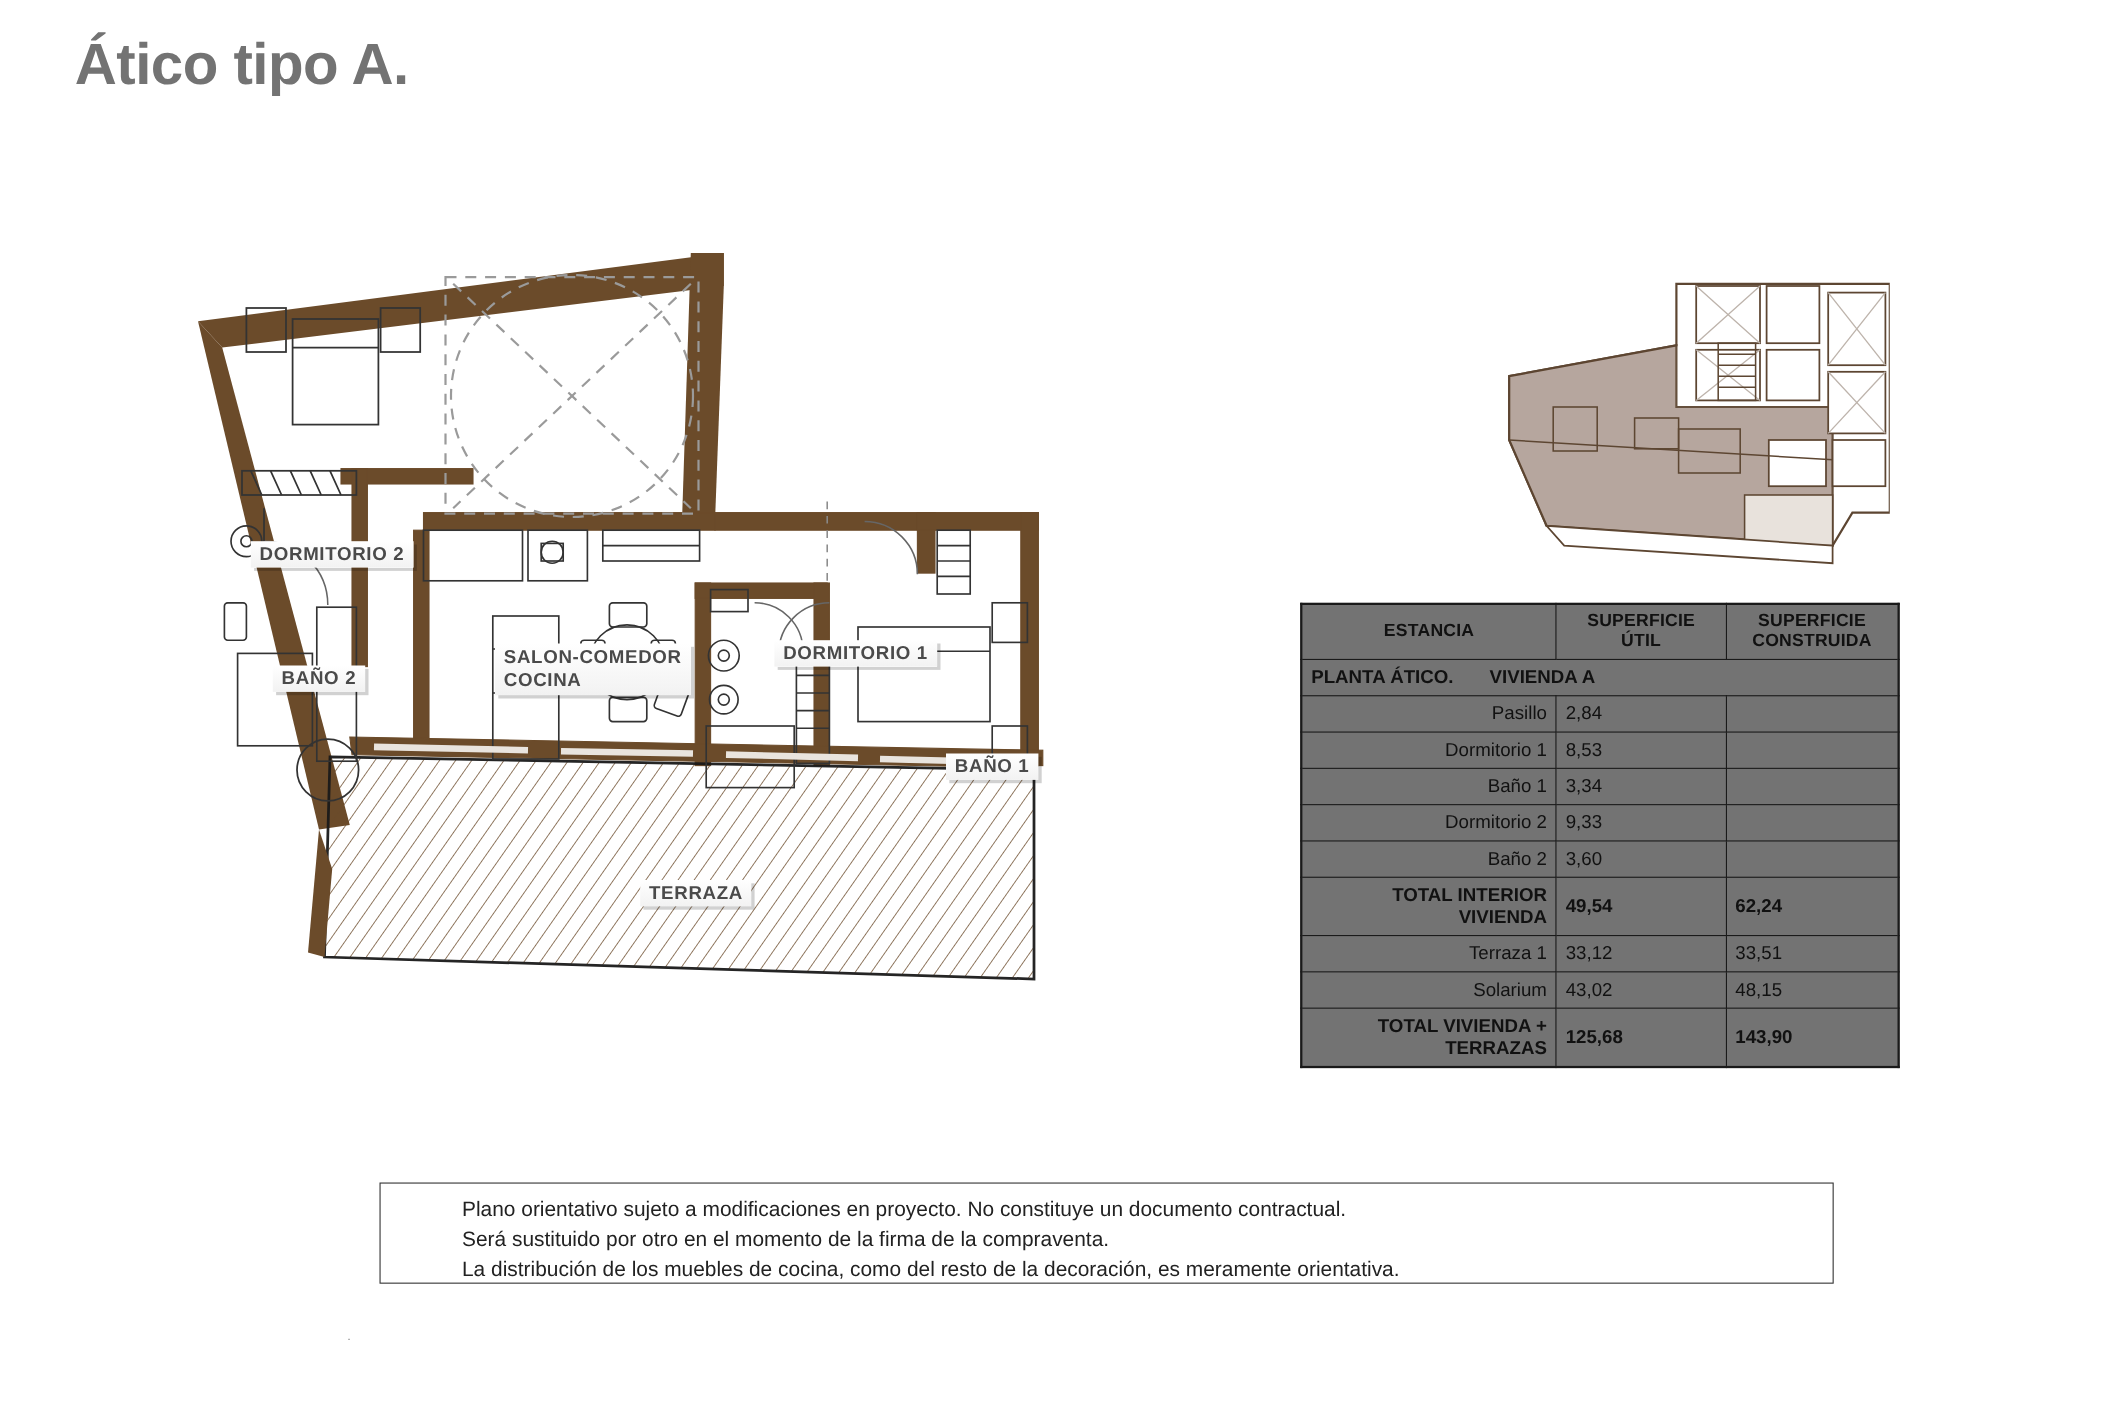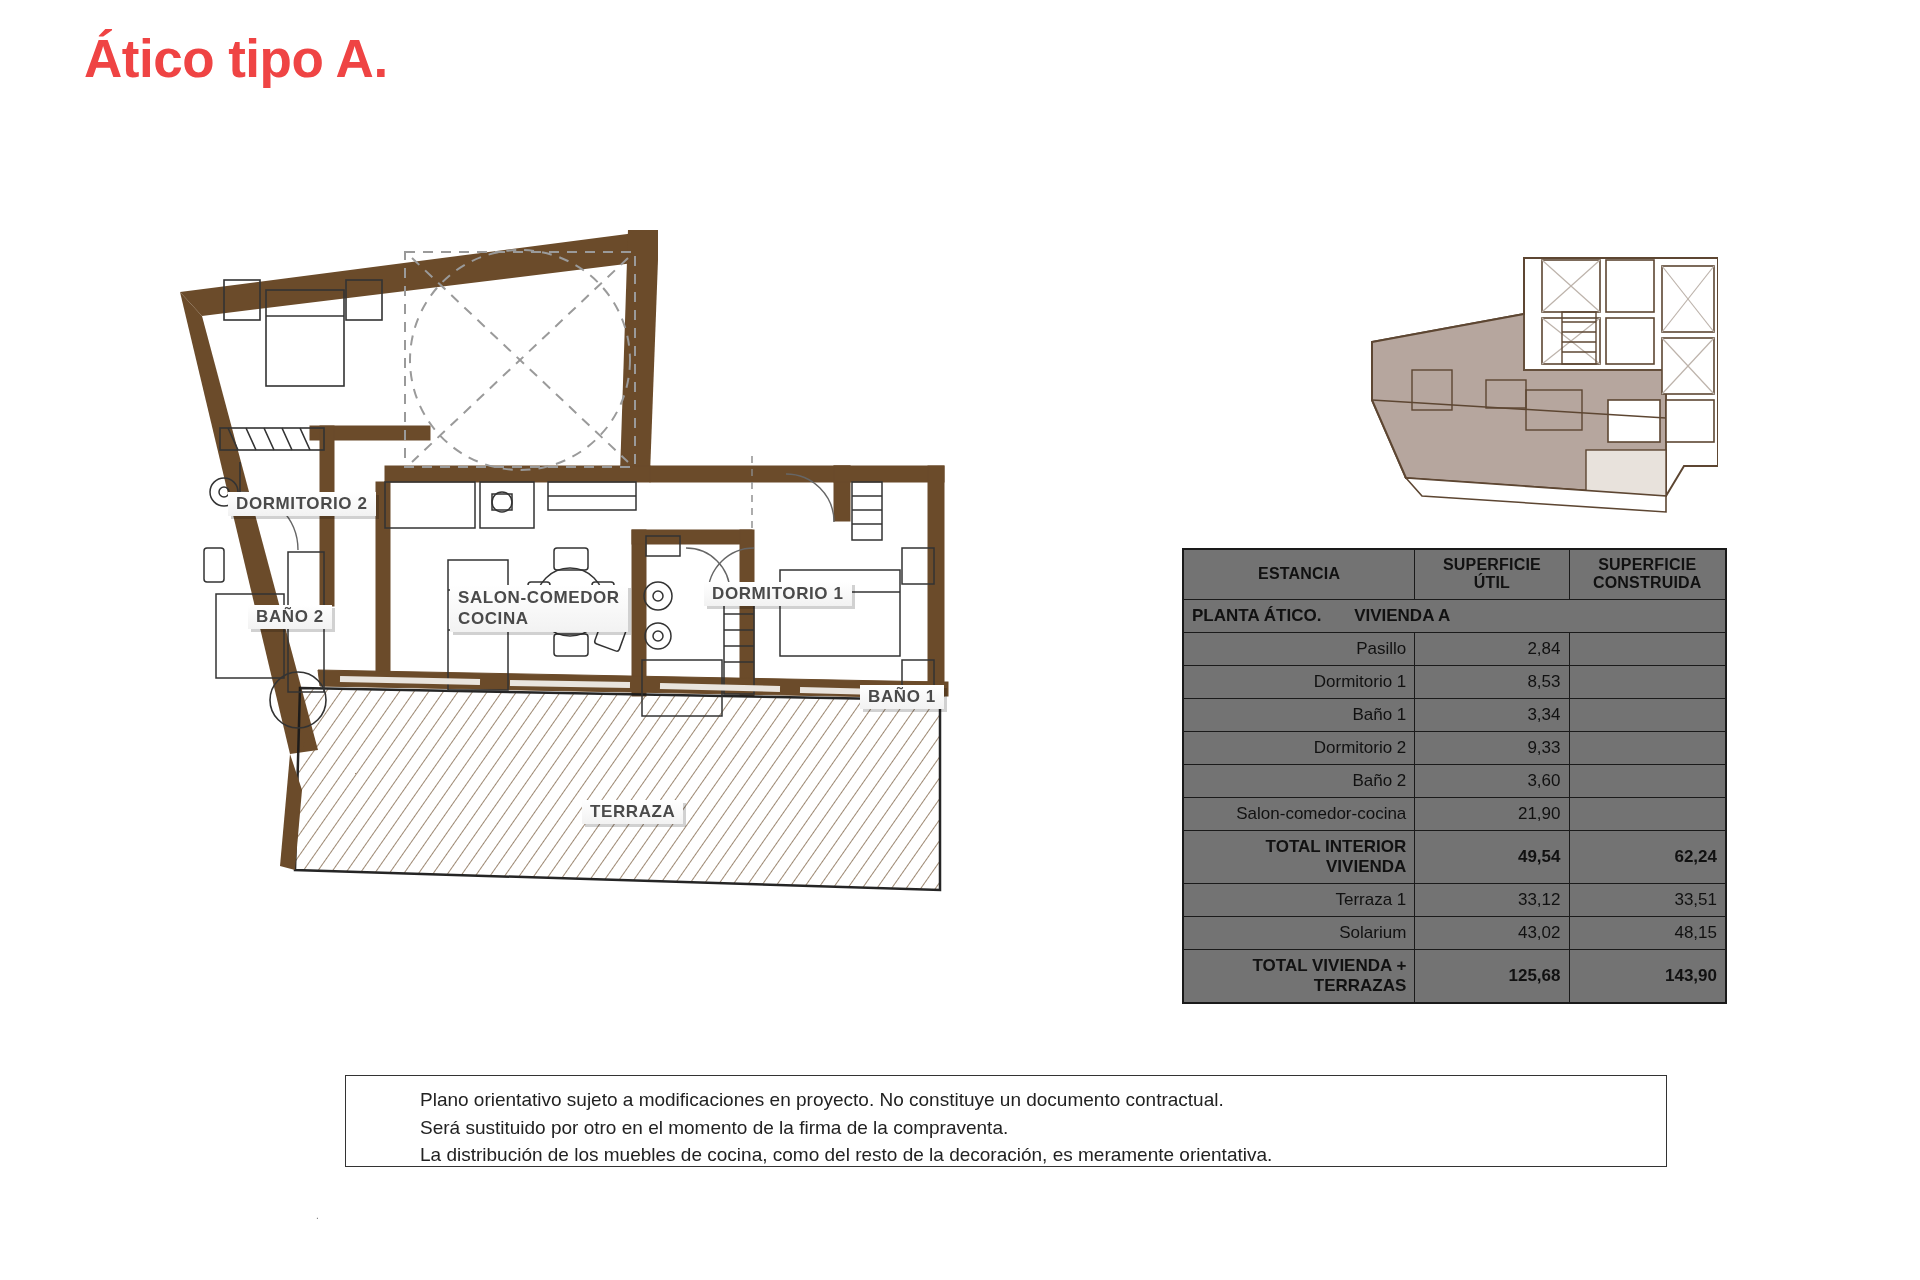--- a/index.html
+++ b/index.html
@@ -1,20 +1,20 @@
 <!DOCTYPE html>
 <html><head>
 <meta charset="utf-8">
 <style>
   html,body{margin:0;padding:0;background:#ffffff;}
   body{width:1920px;height:1280px;position:relative;font-family:"Liberation Sans",sans-serif;color:#111;overflow:hidden;}
   #page{position:absolute;left:0;top:0;width:1920px;height:1280px;background:#fff;}
 
   
-  .title{position:absolute;left:84px;top:28px;font-size:53px;font-weight:700;letter-spacing:-0.5px;color:#ef4444;}
+  .title{position:absolute;left:68px;top:28px;font-size:53px;font-weight:700;letter-spacing:-0.5px;color:#737373;}
 
   
   .plan{position:absolute;left:180px;top:230px;width:1020px;height:860px;}
   .plan svg{display:block;}
 
   
   .rlabel{position:absolute;font-weight:700;color:#4a4a4a;font-size:17px;letter-spacing:.6px;
           background:linear-gradient(#fff,#f2f2f2);padding:2px 8px;box-shadow:3px 3px 0 rgba(0,0,0,.18);
           white-space:nowrap;}
   .rlabel.two{text-align:left;line-height:1.25;}
@@ -26,21 +26,21 @@
   .tbl{position:absolute;left:1182px;top:548px;width:545px;border:2px solid #1a1a1a;border-collapse:collapse;
        font-size:17px;background:#737373;}
   .tbl td,.tbl th{border:1px solid #1a1a1a;padding:6px 8px;vertical-align:middle;}
   .tbl thead th{font-weight:700;text-align:center;font-size:16px;line-height:1.15;letter-spacing:.2px;}
   .col-a{width:248px;}
   .col-b{width:148px;text-align:center;}
   .col-c{width:148px;text-align:center;}
   .rowhead td{font-weight:700;font-size:17px;}
   .rowhead .sub{padding-left:28px;font-weight:700;}
   .bold td{font-weight:700;}
-  .tbl td.num{text-align:right;}
+  .tbl td.num{text-align:left;}
   .tbl td.name{text-align:right;}
 
   
   .disclaimer{position:absolute;left:345px;top:1075px;width:1322px;height:92px;border:1px solid #333;
               background:#fff;font-size:19px;line-height:1.45;color:#222;padding:10px 14px 0 74px;box-sizing:border-box;}
   .disclaimer div{white-space:nowrap;}
   .tiny-dot{position:absolute;left:316px;top:1210px;font-size:10px;color:#777;}
 </style>
 </head>
 <body>
@@ -282,25 +282,20 @@
       <tr>
         <td class="name">Dormitorio 2</td>
         <td class="num">9,33</td>
         <td class="num"></td>
       </tr>
       <tr>
         <td class="name">Baño 2</td>
         <td class="num">3,60</td>
         <td class="num"></td>
       </tr>
-      <tr>
-        <td class="name">Salon-comedor-cocina</td>
-        <td class="num">21,90</td>
-        <td class="num"></td>
-      </tr>
       <tr class="bold">
         <td class="name">TOTAL INTERIOR VIVIENDA</td>
         <td class="num">49,54</td>
         <td class="num">62,24</td>
       </tr>
       <tr>
         <td class="name">Terraza 1</td>
         <td class="num">33,12</td>
         <td class="num">33,51</td>
       </tr>

